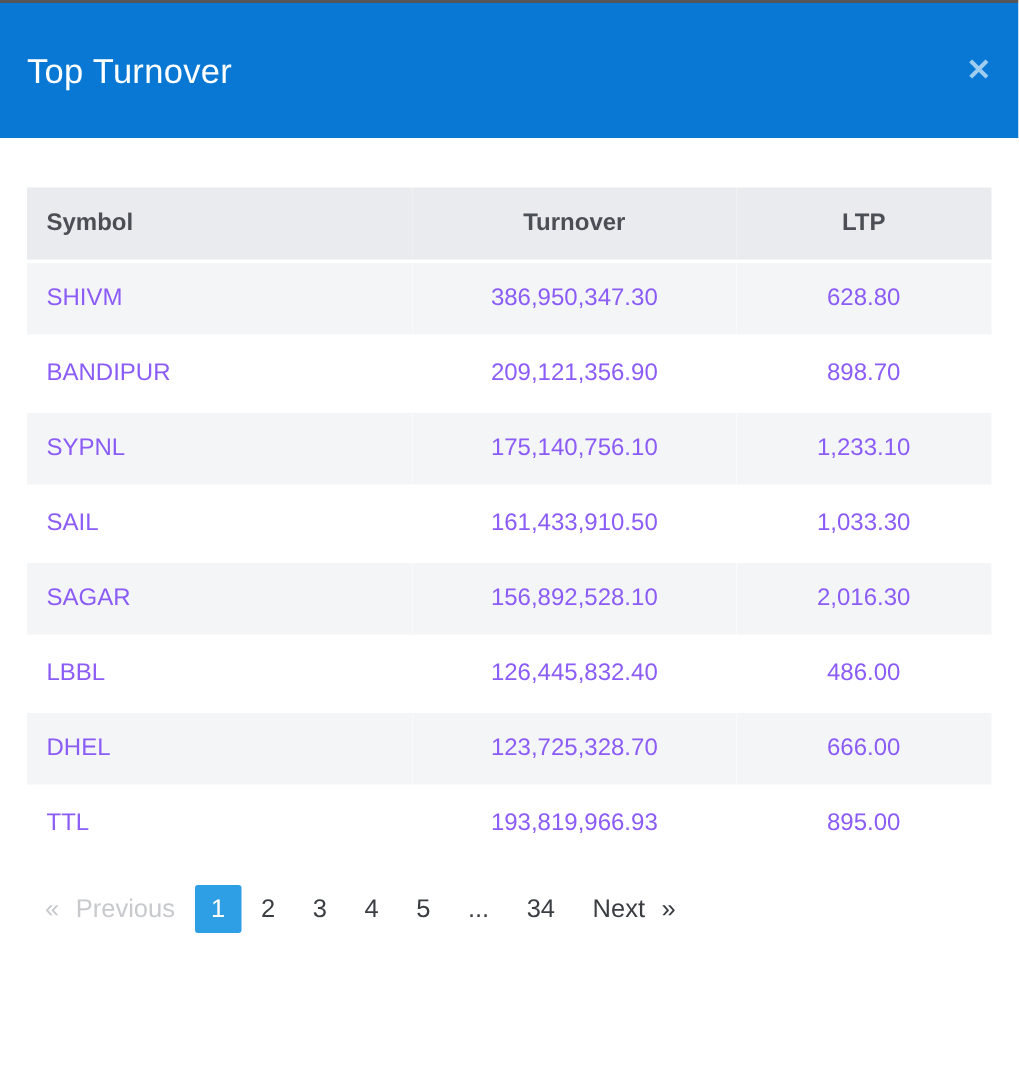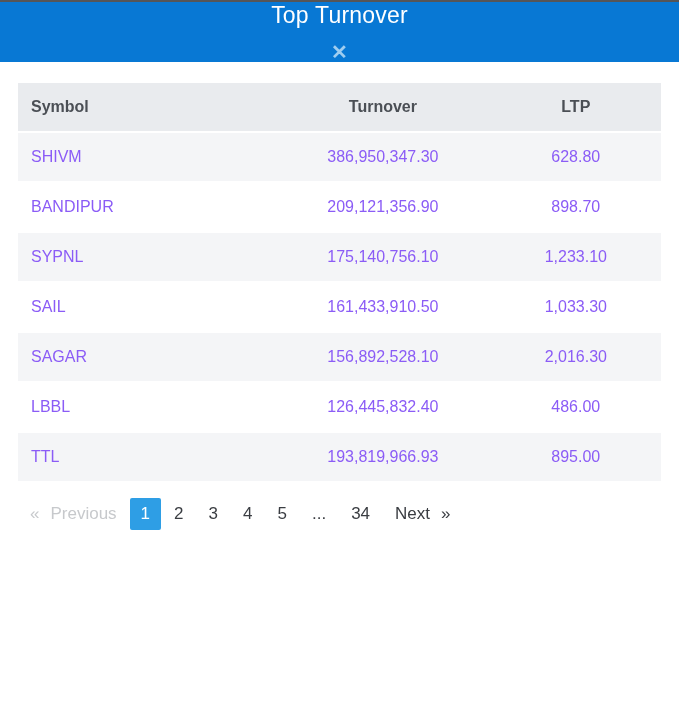--- a/index.html
+++ b/index.html
@@ -9,48 +9,48 @@
     background: #ffffff;
     font-family: "Liberation Sans", "DejaVu Sans", sans-serif;
     overflow: hidden;
     -webkit-font-smoothing: antialiased;
   }
   .top-border {
     height: 2px;
     background: #555557;
   }
   .modal-header {
-    height: 60px;
+    height: 90px;
     background: var(--header-bg, #0878d4);
     display: flex;
     align-items: center;
     justify-content: space-between;
     padding: 0 18px;
     box-sizing: border-box;
-    flex-direction: column;
   }
   .modal-title {
     color: #ffffff;
     font-size: 23px;
     font-weight: 500;
     letter-spacing: 0.2px;
     margin: 0;
   }
   .close-button {
     background: none;
     border: none;
     padding: 0;
     cursor: pointer;
     color: #9fcdf0;
     font-size: 20px;
     font-weight: 700;
     line-height: 1;
   }
   .content {
     padding: 21px 18px 0 18px;
+    margin-top: 12px;
   }
   table.turnover-table {
     width: 100%;
     border-collapse: collapse;
     table-layout: fixed;
     font-size: 16px;
   }
   .turnover-table thead th {
     background: var(--table-header-bg, #e9ebee);
     color: #4b4f55;
@@ -152,20 +152,25 @@
     <td>SAGAR</td>
     <td class="num">156,892,528.10</td>
     <td class="num">2,016.30</td>
   </tr>
           <tr>
     <td>LBBL</td>
     <td class="num">126,445,832.40</td>
     <td class="num">486.00</td>
   </tr>
           <tr>
+    <td>DHEL</td>
+    <td class="num">123,725,328.70</td>
+    <td class="num">666.00</td>
+  </tr>
+          <tr>
     <td>TTL</td>
     <td class="num">193,819,966.93</td>
     <td class="num">895.00</td>
   </tr>
         </tbody>
     </table>
 
     <nav class="pagination">
       <span class="page-item disabled">
         <span class="arrow">«</span>

